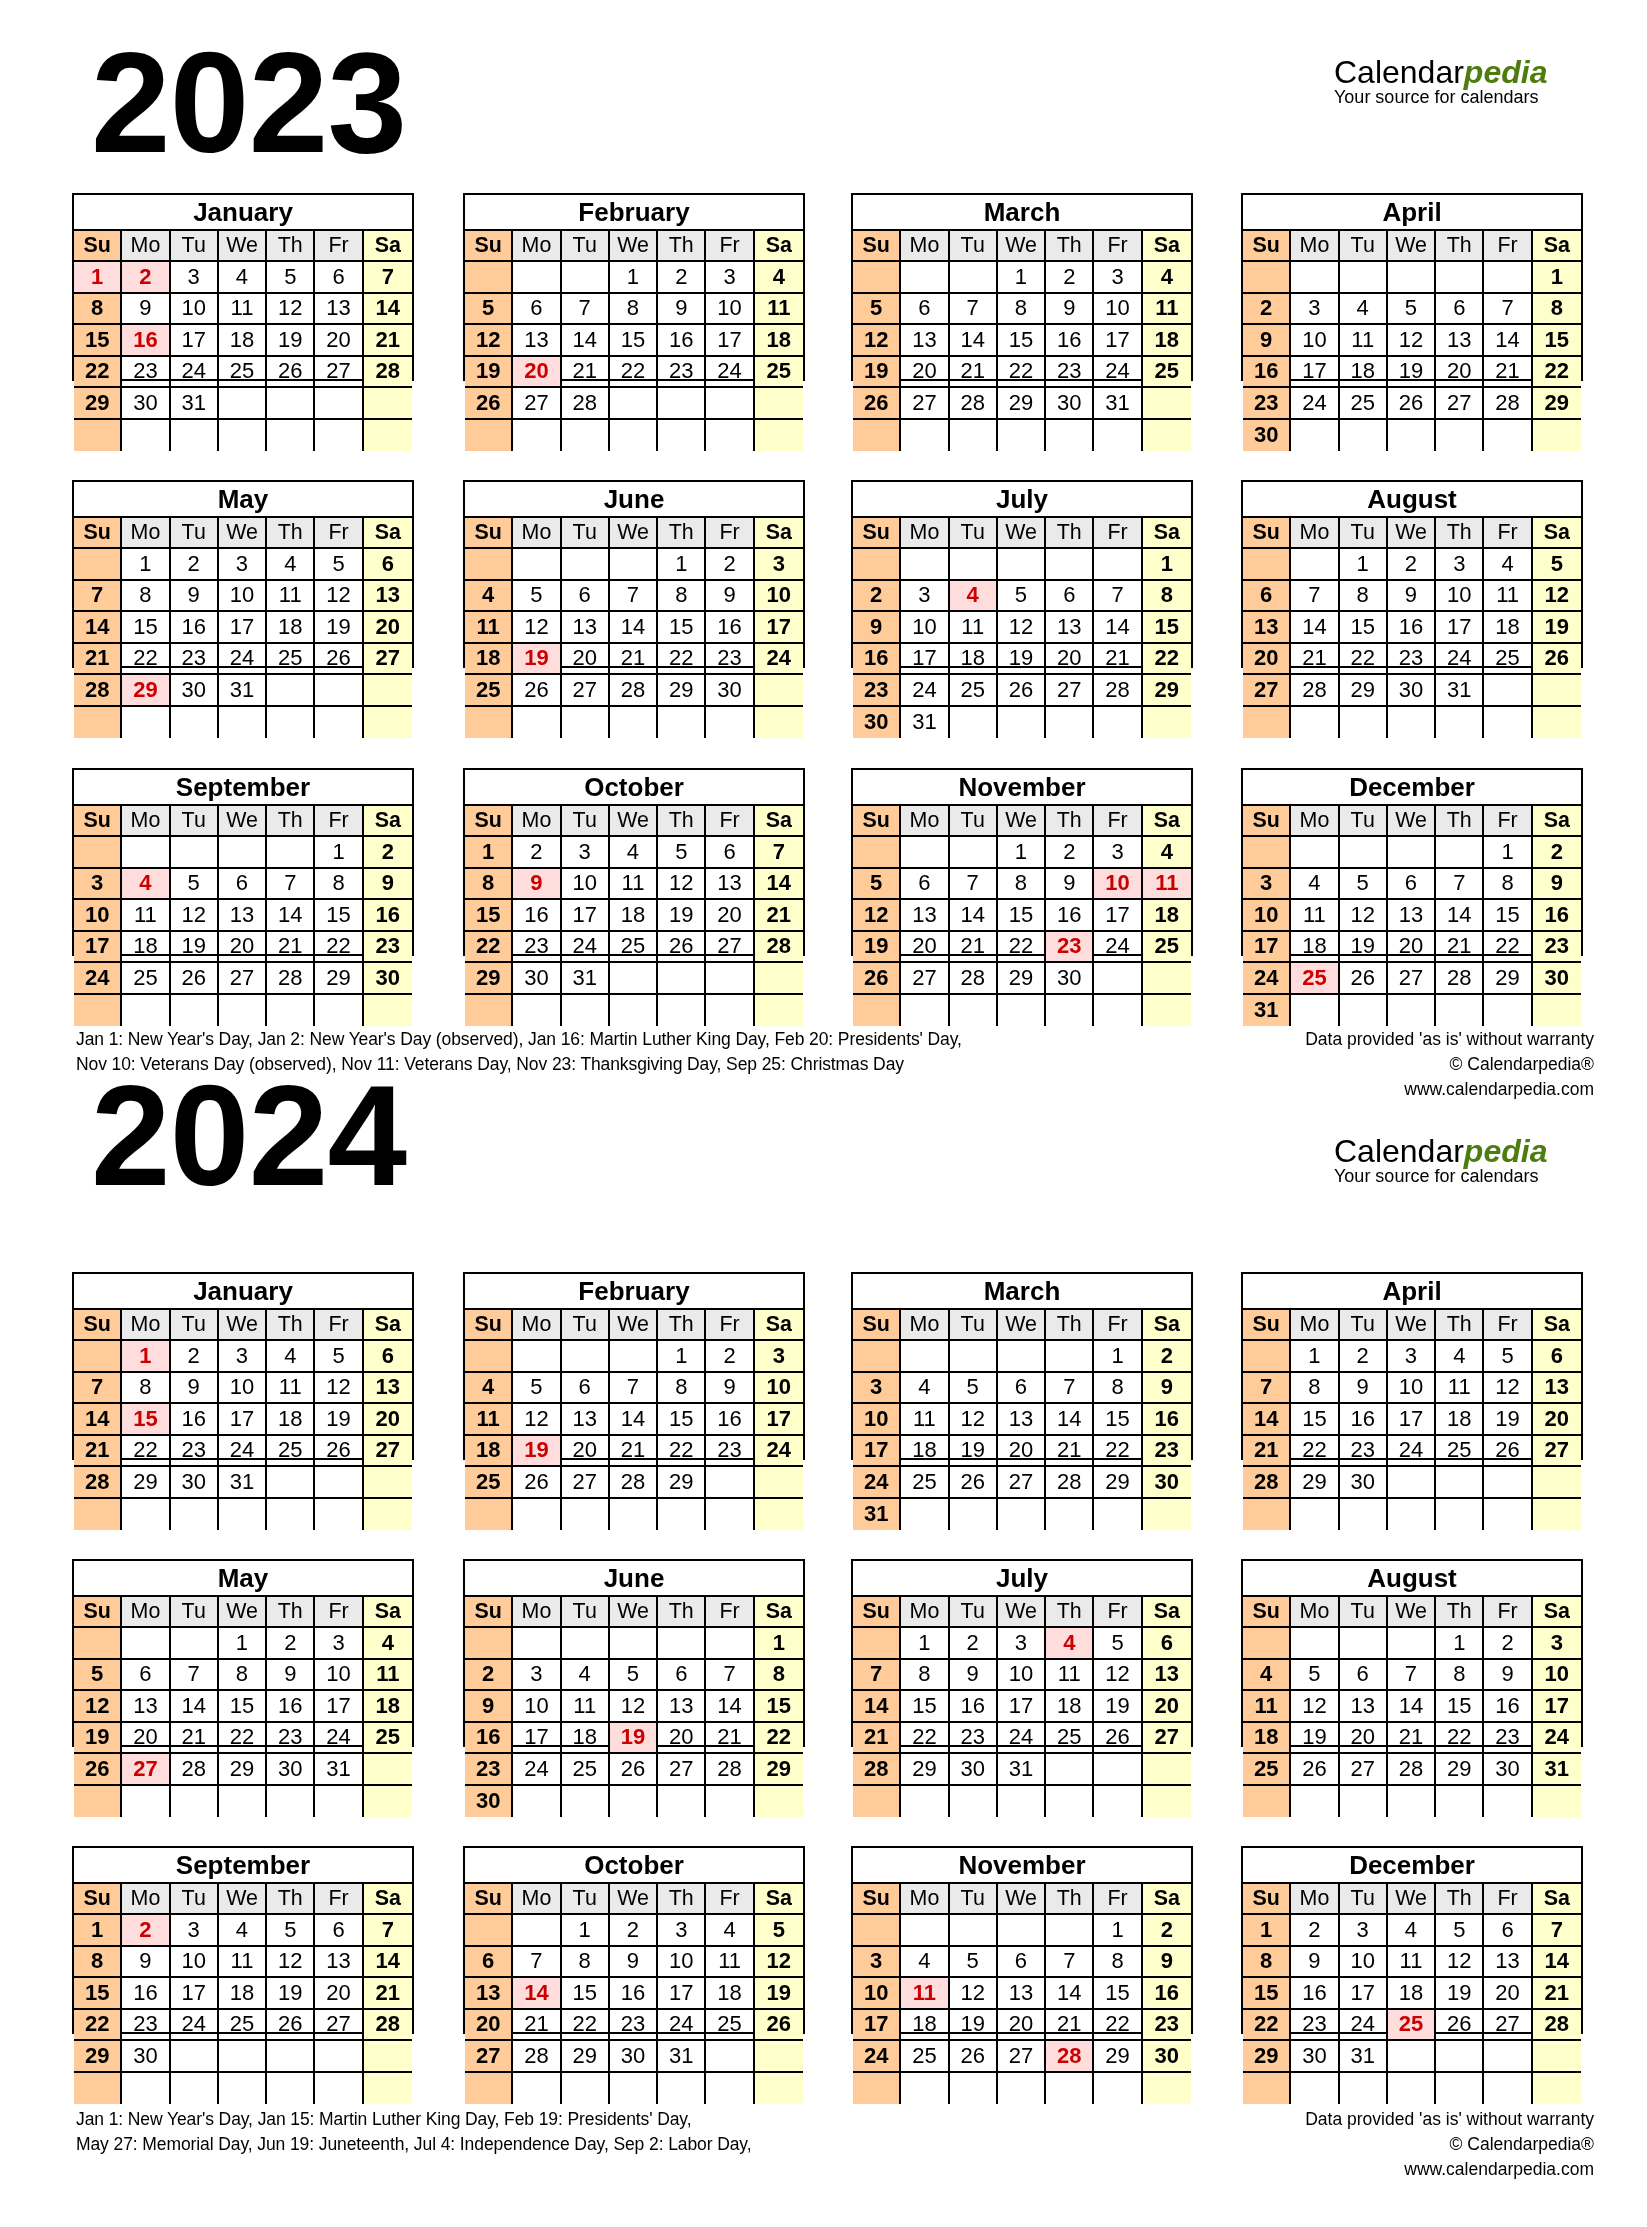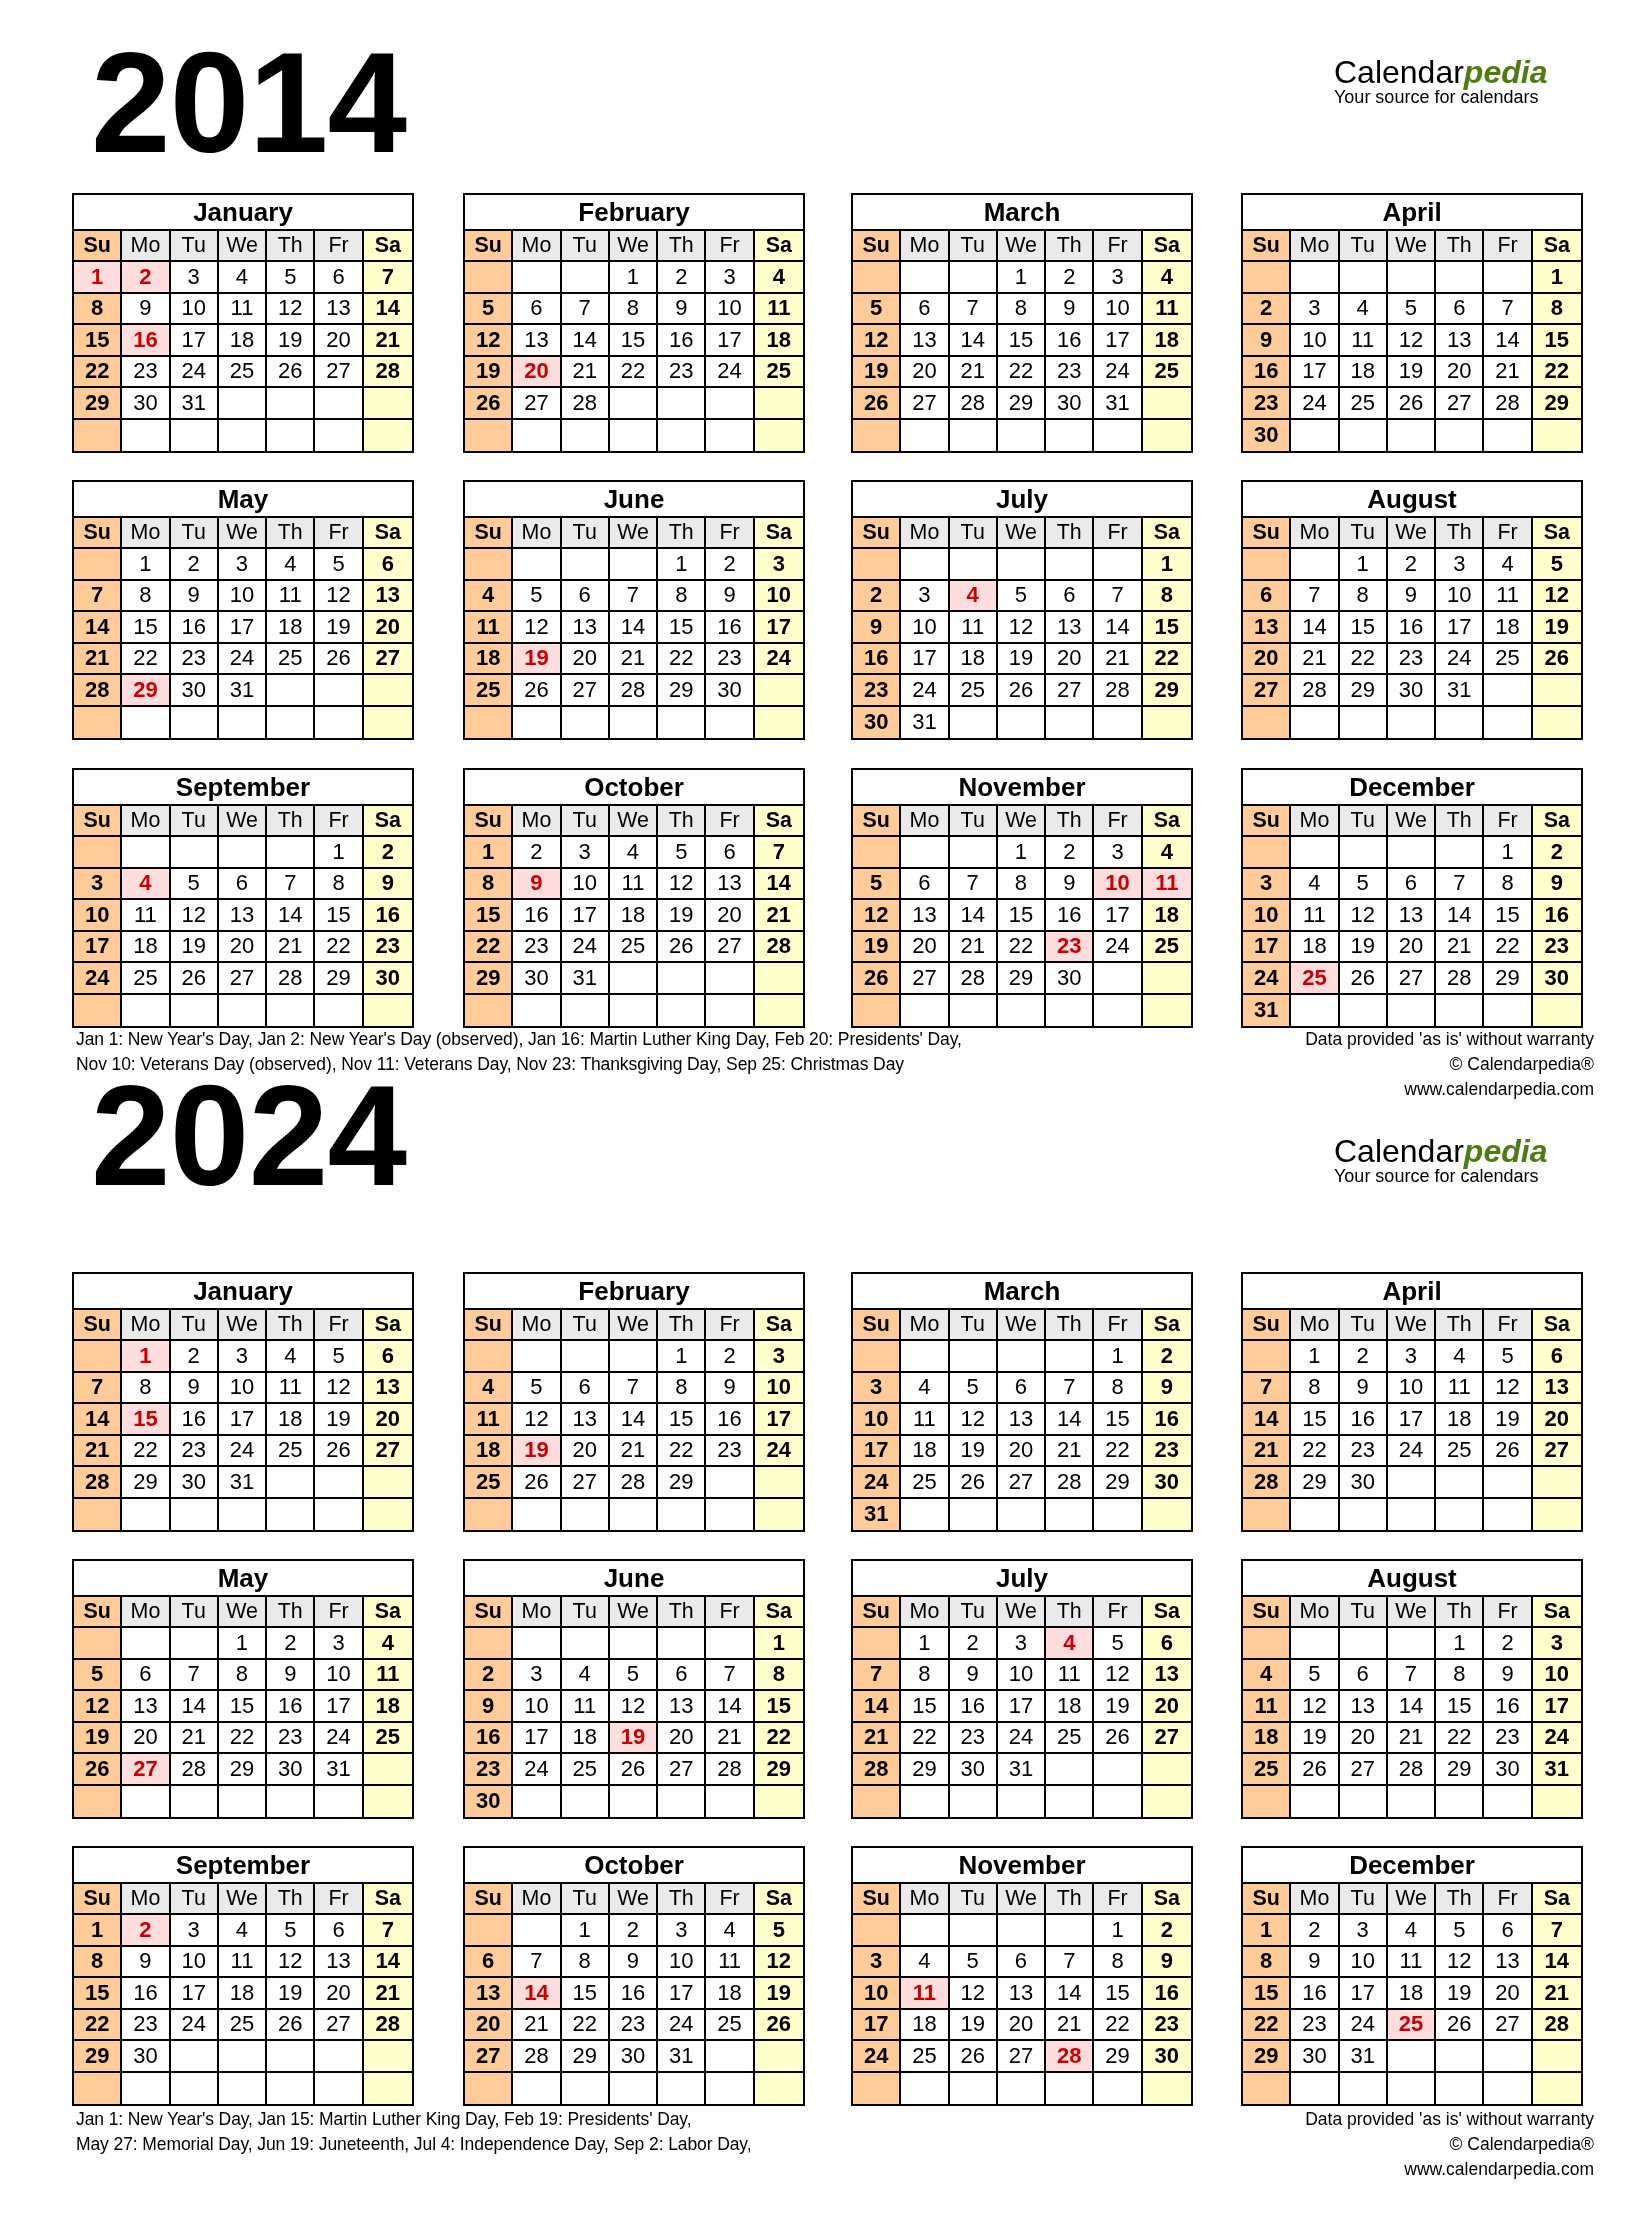--- a/index.html
+++ b/index.html
@@ -4,21 +4,21 @@
 <style>
   html, body { margin:0; padding:0; background:#ffffff; }
   body { width:1647px; height:2227px; position:relative; overflow:hidden;
          font-family:"Liberation Sans", sans-serif; color:#000; }
   .year-title { position:absolute; left:91px; font-weight:bold; font-size:143px;
                 line-height:1; letter-spacing:-0.7px; }
   .logo { position:absolute; left:1334px; width:242px; }
   .logo-main { font-size:32px; line-height:1; white-space:nowrap; }
   .logo-main .pedia { color:#4d7c0f; font-weight:bold; font-style:italic; }
   .logo-tag { font-size:18px; line-height:1.05; white-space:nowrap; }
-  .month { position:absolute; width:342px; height:260px; box-sizing:border-box;
+  .month { position:absolute; width:342px; height:188px; box-sizing:border-box;
            border:2.1px solid #000; background:#fff; }
   .month-title { height:34px; border-bottom:2.1px solid #000; text-align:center;
                  font-weight:bold; font-size:26px; line-height:34px; }
   .mgrid { display:grid; grid-template-columns:repeat(7, 1fr);
            grid-template-rows:31px repeat(6, 1fr); height:220px; }
   .cell { border-right:2.1px solid #000; border-bottom:2.1px solid #000;
           display:flex; align-items:center; justify-content:center;
           font-size:22px; line-height:1; }
   .cell.c6 { border-right:none; }
   .cell.r6 { border-bottom:none; }
@@ -30,21 +30,21 @@
   .day.hol { background:#ffdddd; color:#cc0000; font-weight:bold; }
   .holidays { position:absolute; left:76px; font-size:17.5px; line-height:25px;
               white-space:nowrap; letter-spacing:-0.1px; }
   .credits { position:absolute; right:53px; text-align:right; font-size:17.5px;
              line-height:25px; white-space:nowrap; }
 </style>
 </head>
 <body>
 
 <div>
-  <div class="year-title" style="top:31px;">2014</div>
+  <div class="year-title" style="top:31px;">2023</div>
   <div class="logo" style="top:56px;">
     <div class="logo-main"><span>Calendar</span><span class="pedia">pedia</span></div>
     <div class="logo-tag">Your source for calendars</div>
   </div>
   <div class="month" style="left: 72px; top: 193px;">
       <div class="month-title">January</div>
       <div class="mgrid">
         <div class="cell hdr su">Su</div>
         <div class="cell hdr ">Mo</div>
         <div class="cell hdr ">Tu</div>

